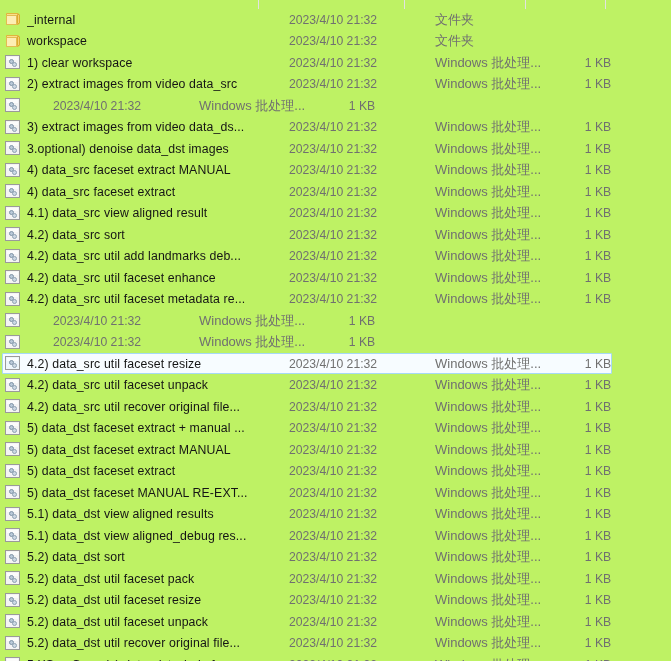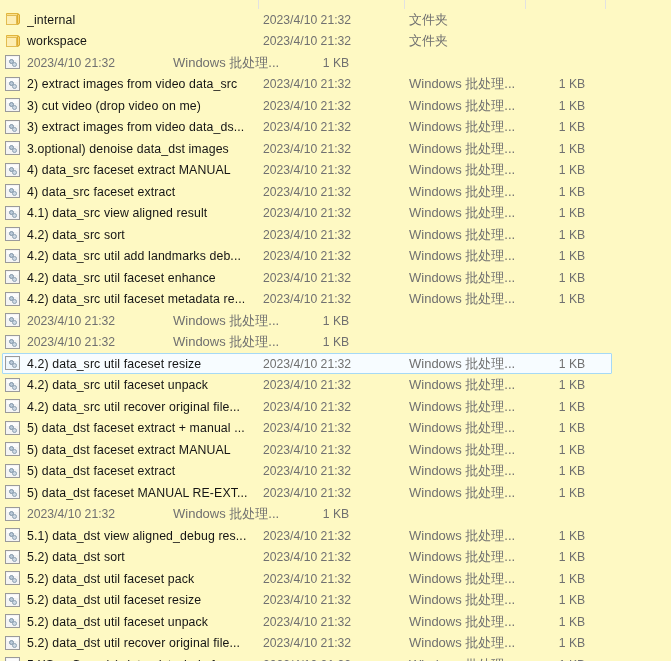--- a/index.html
+++ b/index.html
@@ -12,21 +12,21 @@
     background: #ffffff;
     font-family: "Liberation Sans", sans-serif;
     overflow: hidden;
     -webkit-font-smoothing: antialiased;
   }
 
   #explorer {
     position: relative;
     width: 671px;
     height: 661px;
-    background: #fef9c3;
+    background: #bef264;
     overflow: hidden;
   }
 
   
   .col-divider {
     position: absolute;
     top: 0;
     width: 1px;
     height: 9px;
     background: #e2e2e2;
@@ -84,20 +84,21 @@
     font-size: 12.3px;
     color: #151515;
     letter-spacing: 0.01em;
   }
 
   .c-date {
     width: 146px;
     min-width: 146px;
     font-size: 12.2px;
     color: #707070;
+    margin-left: 26px;
   }
 
   .c-type {
     width: 120px;
     min-width: 120px;
     font-size: 13px;
     color: #707070;
   }
 
   .c-size {
@@ -237,20 +238,21 @@
       <div class="row">
         <div class="cell c-icon">
           <span class="icon-wrap">
             <span class="bat-ico">
               <span class="sheen"></span>
               <span class="gear1"></span>
               <span class="gear2"></span>
             </span>
           </span>
         </div>
+        <div class="cell c-name">1) clear workspace</div>
         <div class="cell c-date">2023/4/10 21:32</div>
         <div class="cell c-type">Windows 批处理...</div>
         <div class="cell c-size">1 KB</div>
       </div>
       <div class="row">
         <div class="cell c-icon">
           <span class="icon-wrap">
             <span class="bat-ico">
               <span class="sheen"></span>
               <span class="gear1"></span>
@@ -266,21 +268,20 @@
       <div class="row">
         <div class="cell c-icon">
           <span class="icon-wrap">
             <span class="bat-ico">
               <span class="sheen"></span>
               <span class="gear1"></span>
               <span class="gear2"></span>
             </span>
           </span>
         </div>
-        <div class="cell c-name">3) cut video (drop video on me)</div>
         <div class="cell c-date">2023/4/10 21:32</div>
         <div class="cell c-type">Windows 批处理...</div>
         <div class="cell c-size">1 KB</div>
       </div>
       <div class="row">
         <div class="cell c-icon">
           <span class="icon-wrap">
             <span class="bat-ico">
               <span class="sheen"></span>
               <span class="gear1"></span>
@@ -549,20 +550,21 @@
       <div class="row">
         <div class="cell c-icon">
           <span class="icon-wrap">
             <span class="bat-ico">
               <span class="sheen"></span>
               <span class="gear1"></span>
               <span class="gear2"></span>
             </span>
           </span>
         </div>
+        <div class="cell c-name">5.1) data_dst view aligned results</div>
         <div class="cell c-date">2023/4/10 21:32</div>
         <div class="cell c-type">Windows 批处理...</div>
         <div class="cell c-size">1 KB</div>
       </div>
       <div class="row">
         <div class="cell c-icon">
           <span class="icon-wrap">
             <span class="bat-ico">
               <span class="sheen"></span>
               <span class="gear1"></span>

